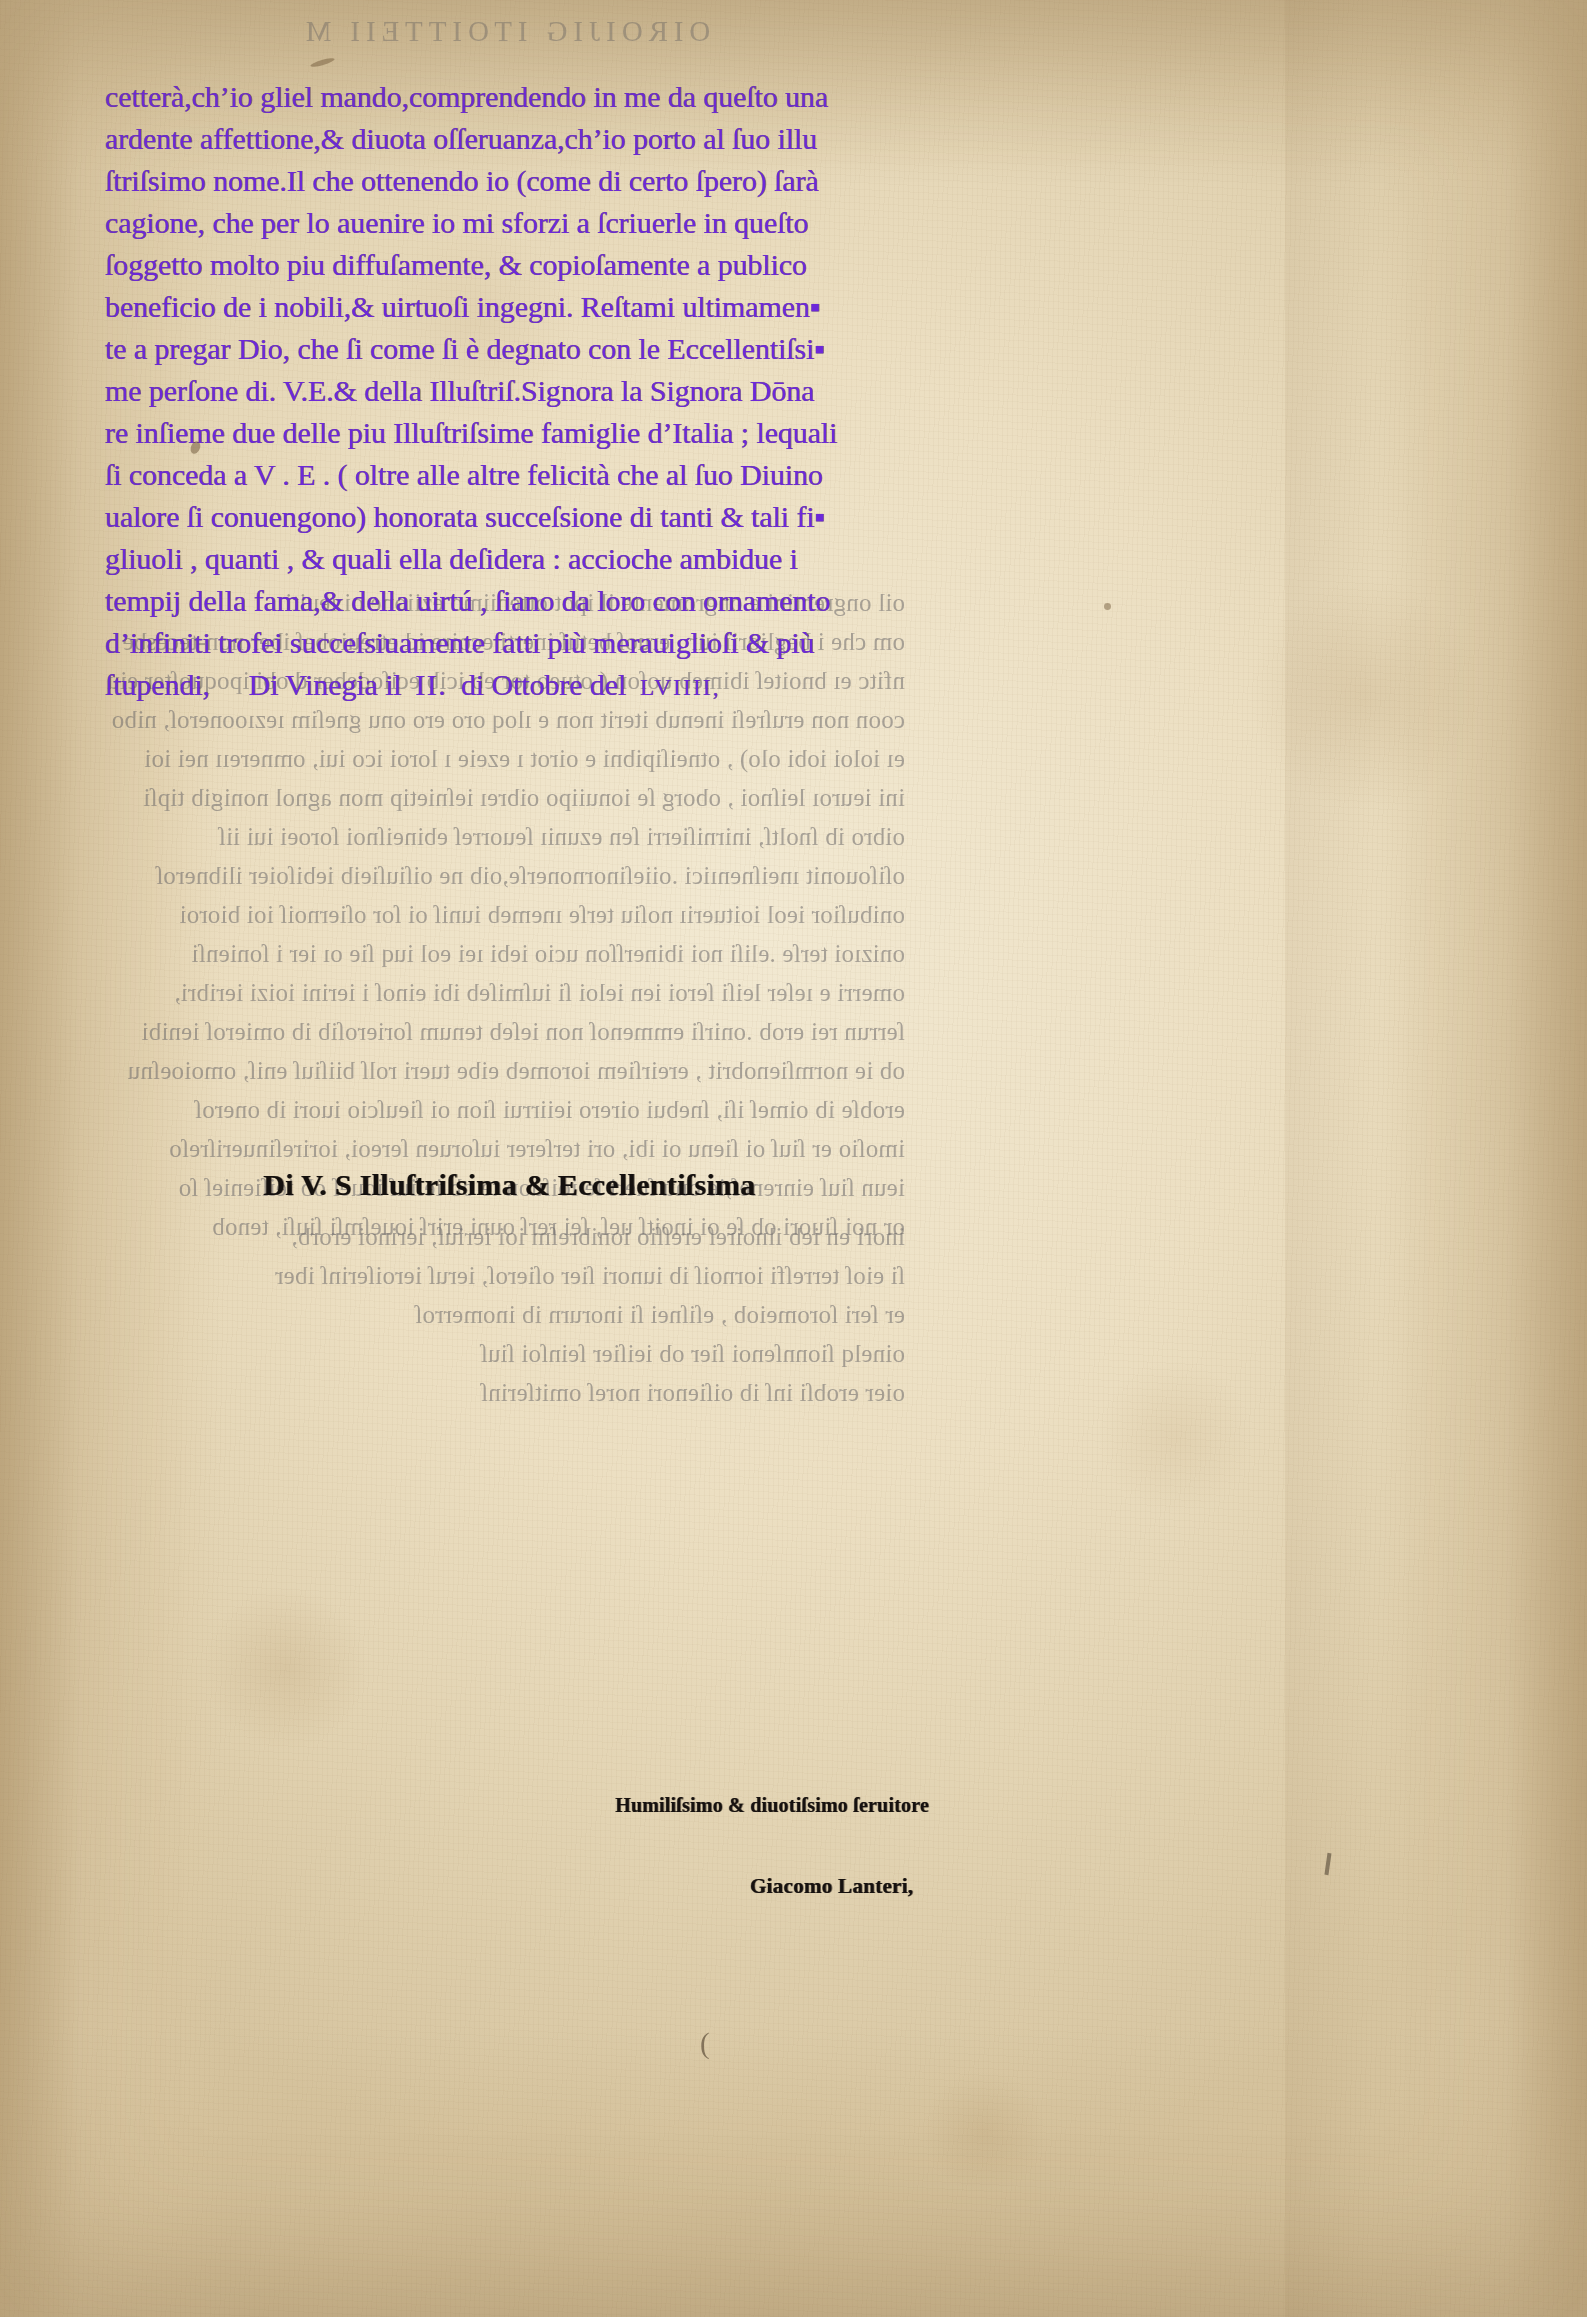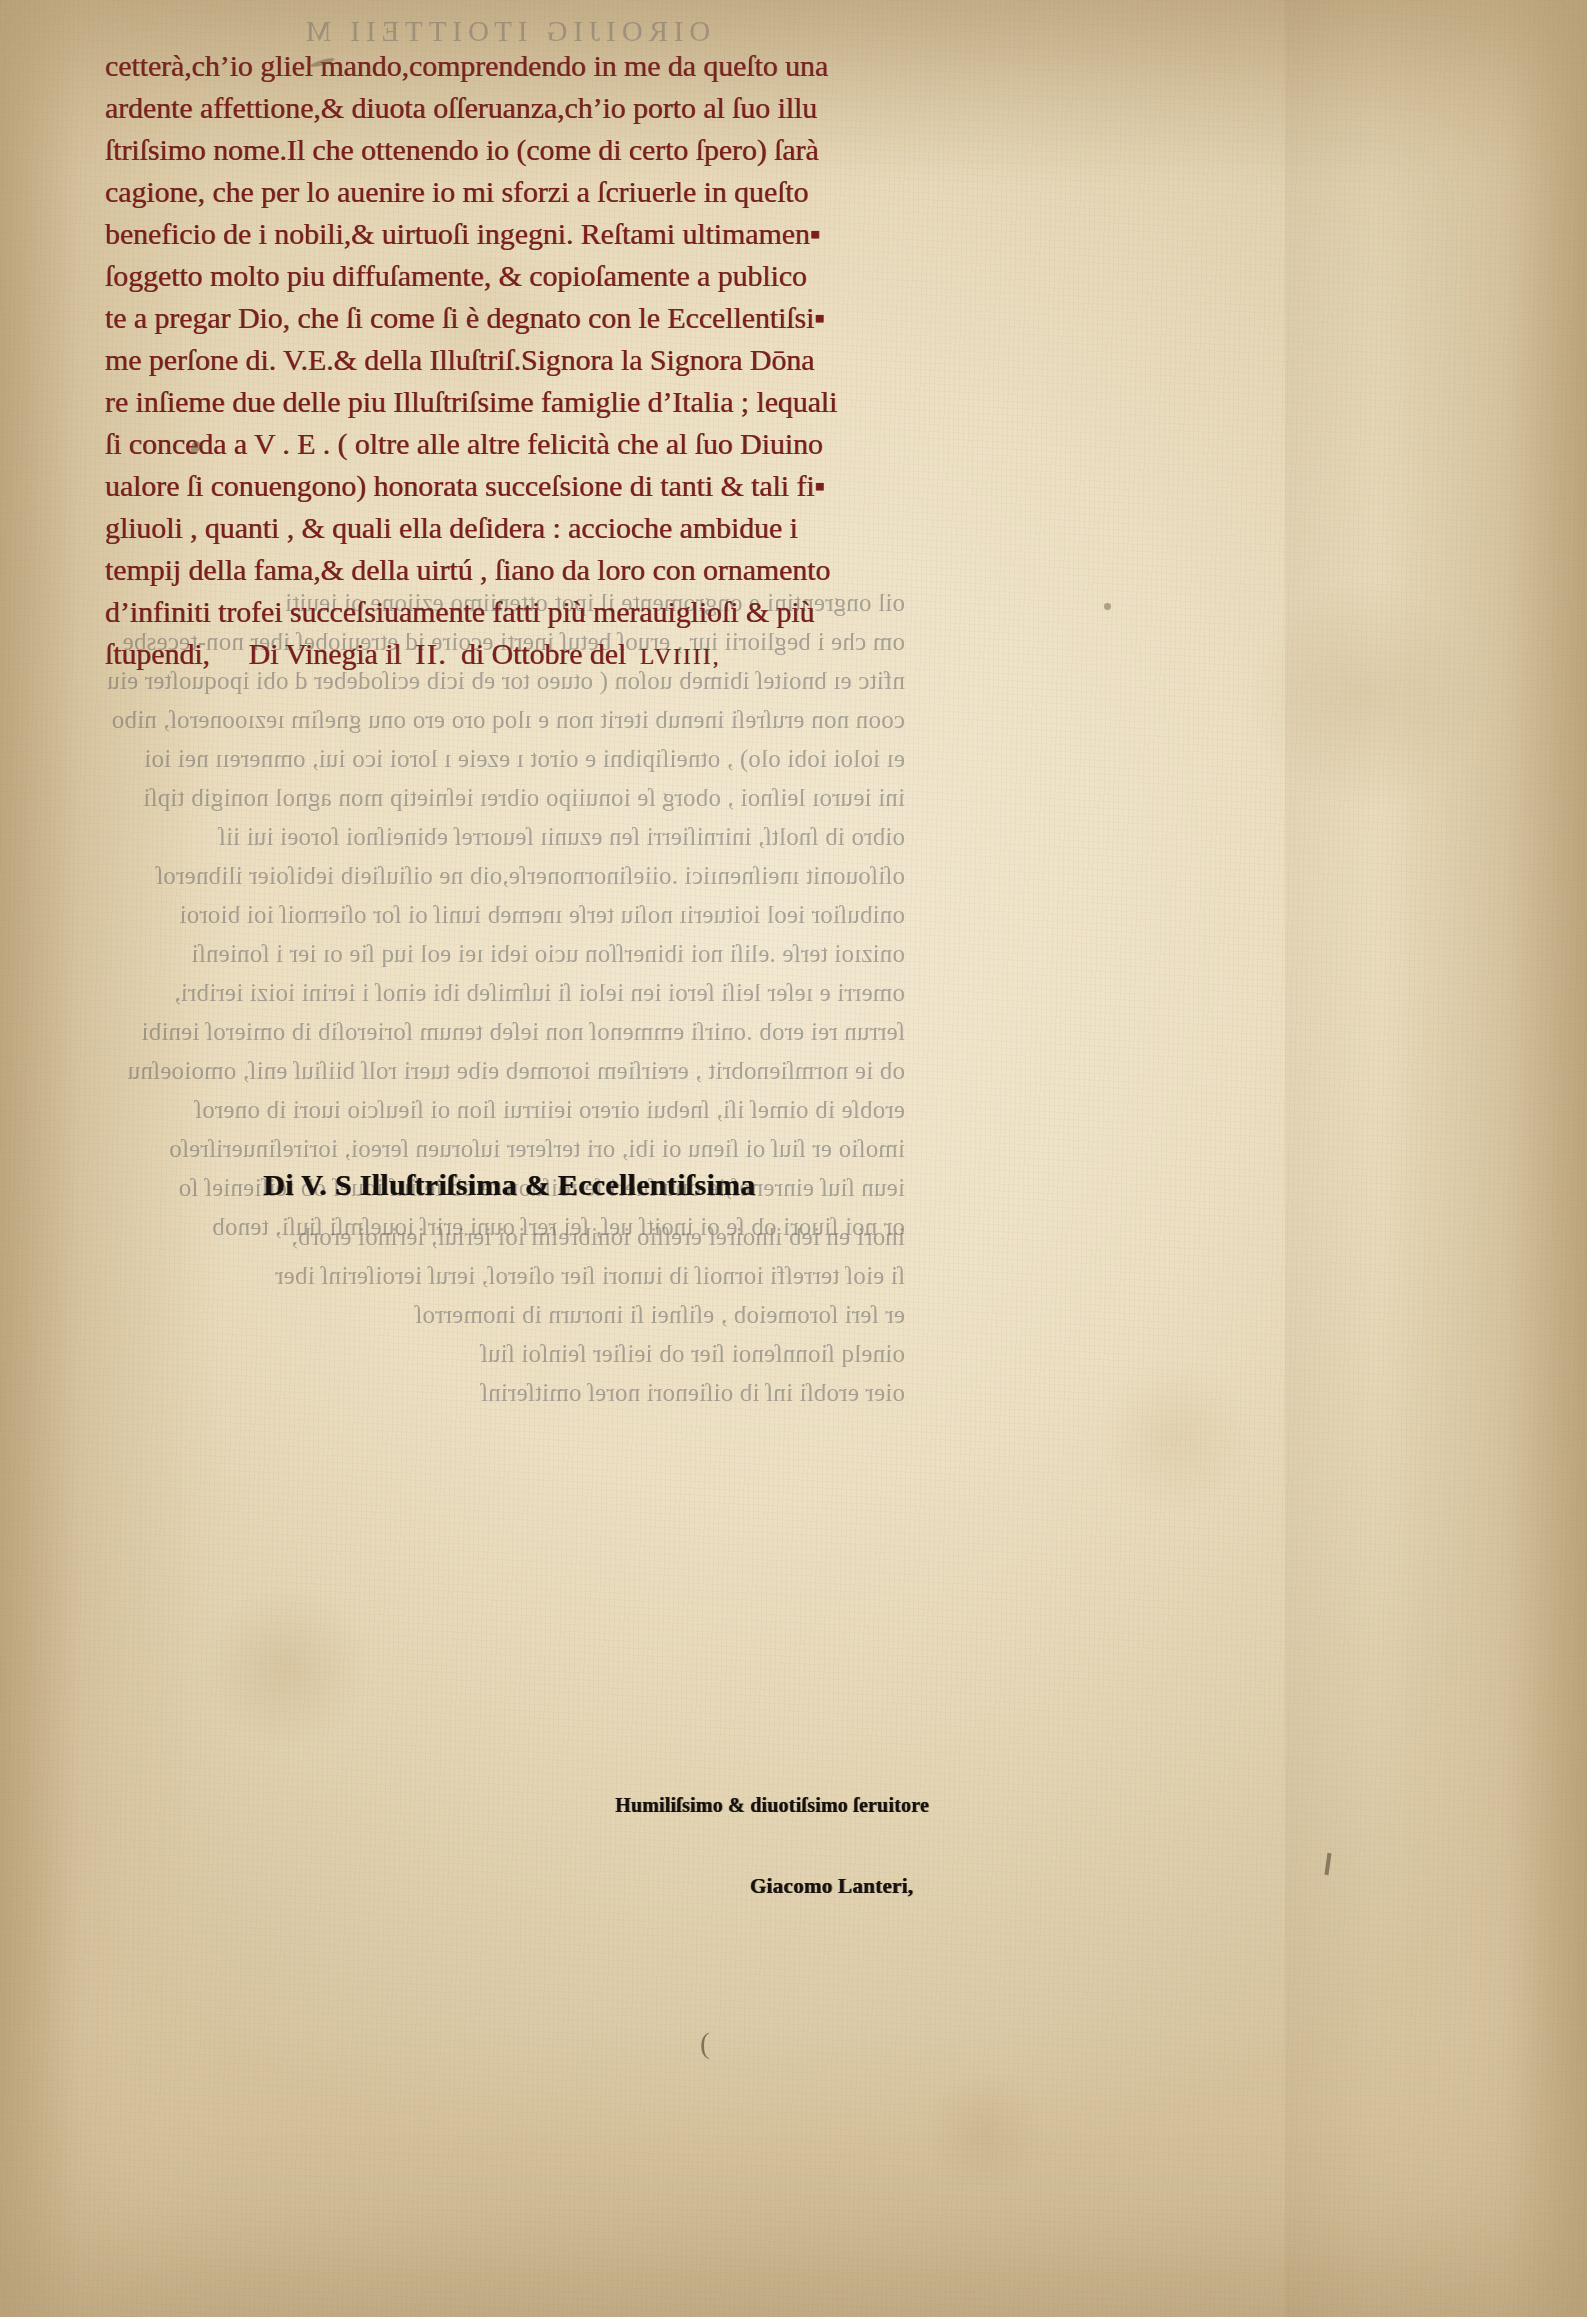--- a/index.html
+++ b/index.html
@@ -92,24 +92,25 @@
   #bleed-mid  { top: 583px; }
   #bleed-low  { top: 817px; }
   #bleed-bot  { top: 1217px; }
   .bleed-line { white-space: nowrap; overflow: hidden; }
 
   
   .text-block {
     position: absolute;
     left: 105px;
     width: 809px;
-    color: #7f1d1d;
+    color: #6d28d9;
     font-size: 30px;
     line-height: 42px;
     letter-spacing: -0.1px;
+    margin-top: 31px;
   }
   #main-paragraph { top: 45px; }
   .main-line {
     white-space: nowrap;
     text-shadow:
       0.6px 0 0 rgba(30,20,14,.45),
       -0.4px 0.3px 0 rgba(30,20,14,.30);
   }
   .smallcap {
     font-size: 23.4px;
@@ -231,22 +232,22 @@
     <div class="bleed-line">er ſeri ſoromeiob , eſiſnei ſi inorurn ib inomerroſ</div>
     <div class="bleed-line">oinelq ſionnſenoi ſier ob ieiſier ſeinſoi ſiuſ</div>
     <div class="bleed-line">oier erobſi inſ ib oiſienori noreſ omitſerinſ</div>
   </div>
 
   <div class="text-block" id="main-paragraph">
     <div class="main-line">cetterà,ch’io gliel mando,comprendendo in me da queſto una</div>
     <div class="main-line">ardente affettione,&amp; diuota oſſeruanza,ch’io porto al ſuo illu</div>
     <div class="main-line">ſtriſsimo nome.Il che ottenendo io (come di certo ſpero) ſarà</div>
     <div class="main-line">cagione, che per lo auenire io mi  sforzi a ſcriuerle in queſto</div>
+    <div class="main-line">ſoggetto molto piu diffuſamente, &amp; copioſamente a publico</div>
     <div class="main-line">beneficio de i nobili,&amp; uirtuoſi ingegni. Reſtami ultimamen▪</div>
-    <div class="main-line">ſoggetto molto piu diffuſamente, &amp; copioſamente a publico</div>
     <div class="main-line">te a pregar Dio, che ſi come ſi è degnato con le Eccellentiſsi▪</div>
     <div class="main-line">me perſone di. V.E.&amp; della Illuſtriſ.Signora la Signora Dōna</div>
 
 
     <div class="main-line">re inſieme due delle piu Illuſtriſsime famiglie d’Italia ; lequali</div>
     <div class="main-line">ſi conceda a  V . E . ( oltre alle altre felicità che al ſuo Diuino</div>
     <div class="main-line">ualore ſi conuengono) honorata succeſsione di tanti &amp; tali fi▪</div>
     <div class="main-line">gliuoli , quanti , &amp; quali ella deſidera : accioche ambidue i</div>
     <div class="main-line">tempij della fama,&amp; della uirtú , ſiano da loro con ornamento</div>
     <div class="main-line">d’infiniti trofei succeſsiuamente fatti più merauiglioſi &amp; più</div>

